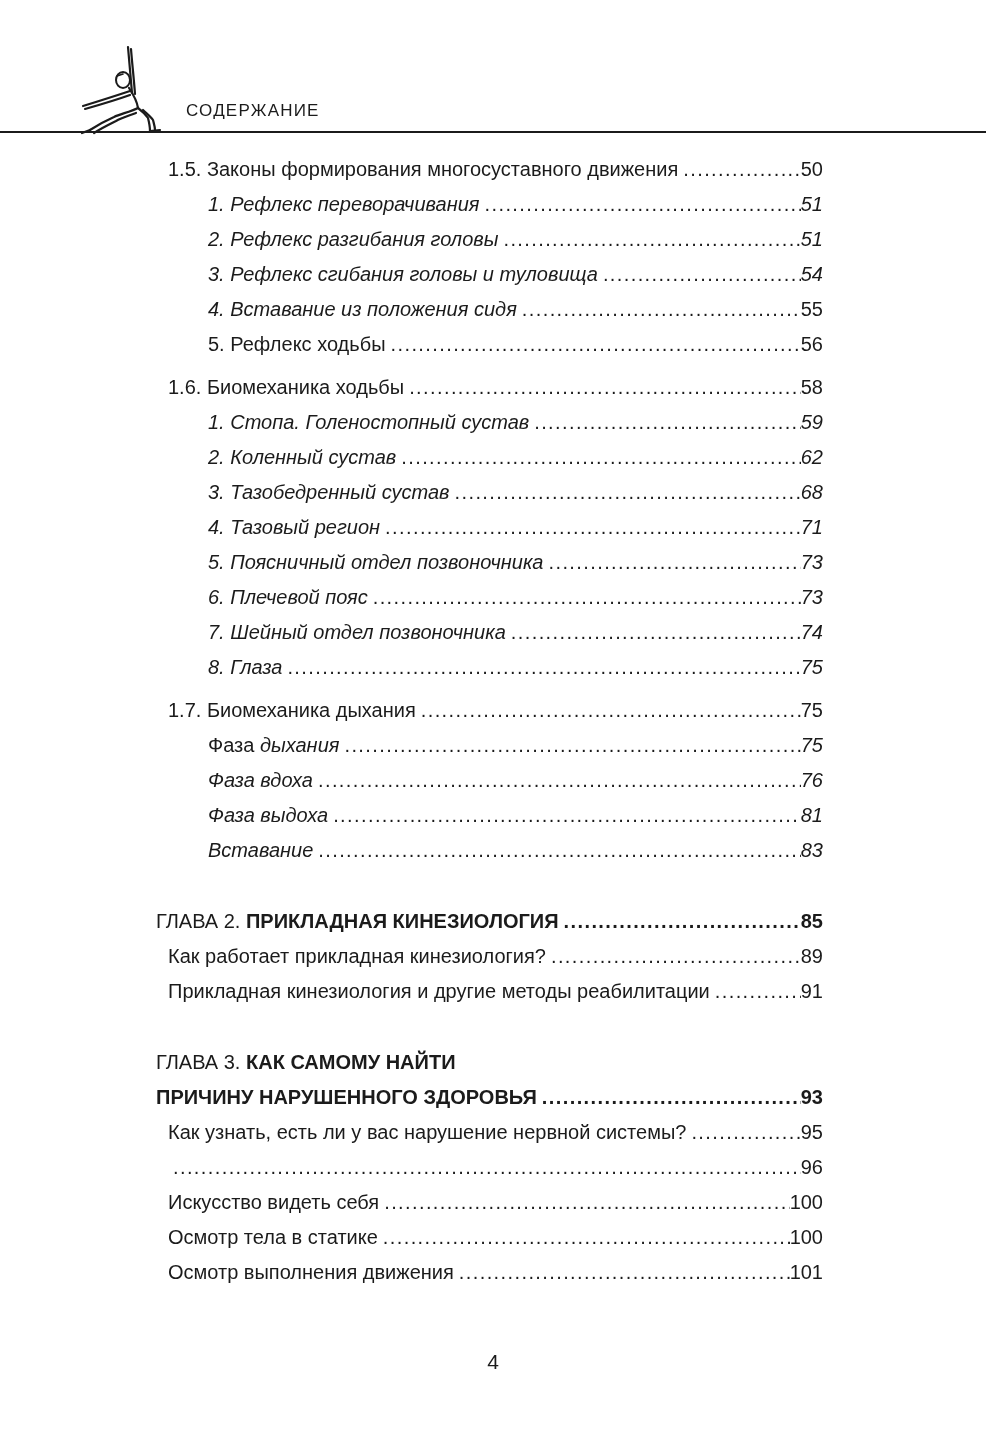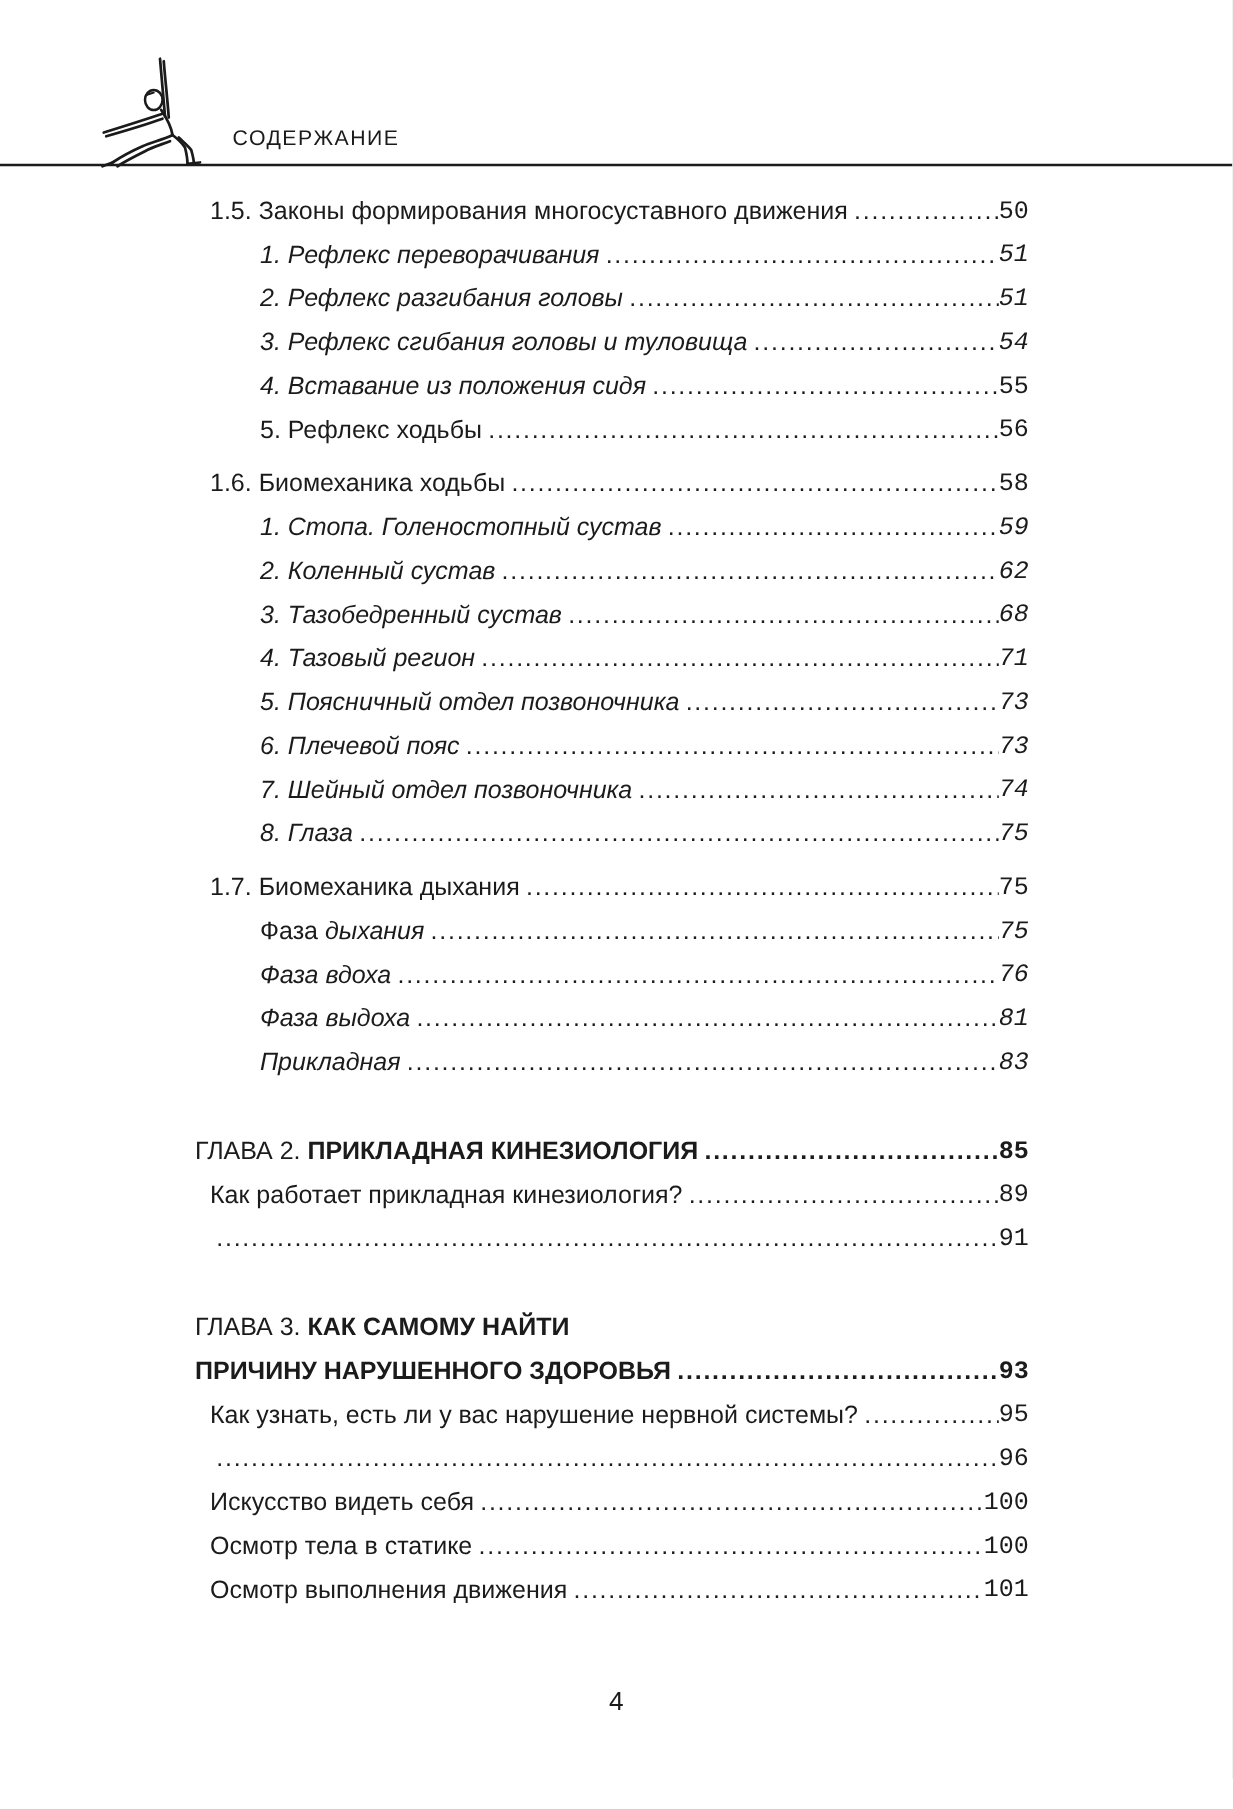--- a/index.html
+++ b/index.html
@@ -24,21 +24,21 @@
   .row.sub{margin-left:68px;}
   .row.chapter{margin-left:16px;}
   .gap-section{margin-top:8px;}
   .gap-chapter{margin-top:36px;}
   .label{flex:none;white-space:pre;}
   .leader{flex:1 1 auto;overflow:hidden;white-space:nowrap;padding:0 1px 0 5px;min-width:12px;}
   .leader::after{
     content:"......................................................................................................................................................";
     letter-spacing:1.4px;font-style:normal;
   }
-  .pagenum{flex:none;font-family:Liberation Mono, monospace;}
+  .pagenum{flex:none;}
   .i{font-style:italic;}
   .b{font-weight:bold;}
   
   .folio{position:absolute;top:1350px;left:0;width:100%;text-align:center;font-size:21px;}
 </style>
 </head>
 <body>
 
 <div class="page">
   <div class="header">
@@ -159,35 +159,36 @@
         <span class="label"><span class="i">Фаза вдоха</span></span>
         <span class="leader"></span>
         <span class="pagenum i">76</span>
       </div>
       <div class="row sub">
         <span class="label"><span class="i">Фаза выдоха</span></span>
         <span class="leader"></span>
         <span class="pagenum i">81</span>
       </div>
       <div class="row sub">
-        <span class="label"><span class="i">Прикладная</span></span>
+        <span class="label"><span class="i">Вставание</span></span>
         <span class="leader"></span>
         <span class="pagenum i">83</span>
       </div>
       <div class="row chapter gap-chapter">
         <span class="label"><span>ГЛАВА 2. </span><span class="b">ПРИКЛАДНАЯ КИНЕЗИОЛОГИЯ</span></span>
         <span class="leader b"></span>
         <span class="pagenum b">85</span>
       </div>
       <div class="row section">
         <span class="label"><span>Как работает прикладная кинезиология?</span></span>
         <span class="leader"></span>
         <span class="pagenum">89</span>
       </div>
       <div class="row section">
+        <span class="label"><span>Прикладная кинезиология и другие методы реабилитации</span></span>
         <span class="leader"></span>
         <span class="pagenum">91</span>
       </div>
       <div class="row chapter gap-chapter">
         <span class="label"><span>ГЛАВА 3. </span><span class="b">КАК САМОМУ НАЙТИ</span></span>
       </div>
       <div class="row chapter">
         <span class="label"><span class="b">ПРИЧИНУ НАРУШЕННОГО ЗДОРОВЬЯ</span></span>
         <span class="leader b"></span>
         <span class="pagenum b">93</span>

